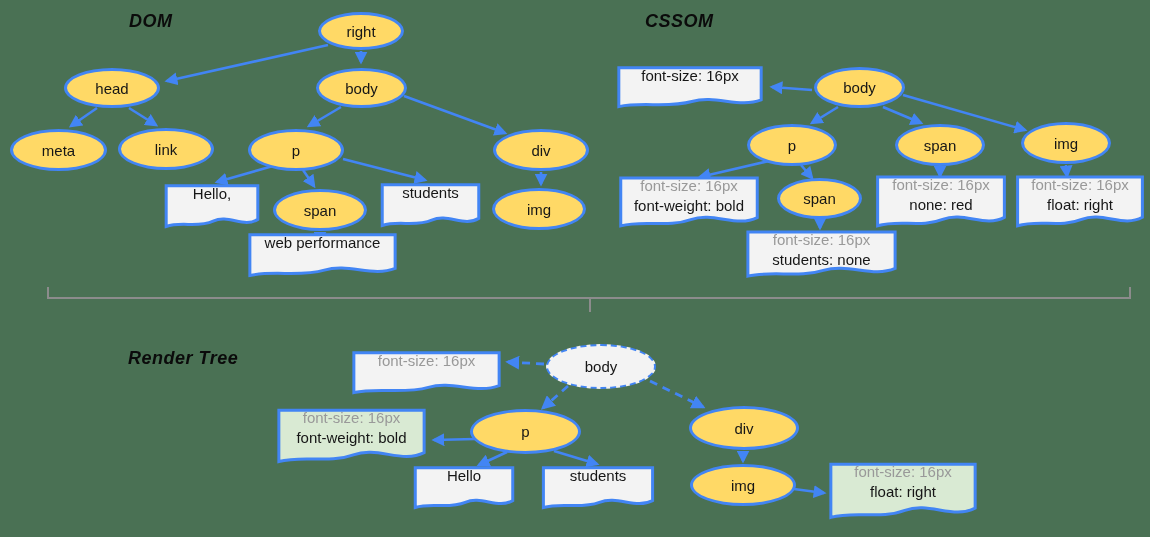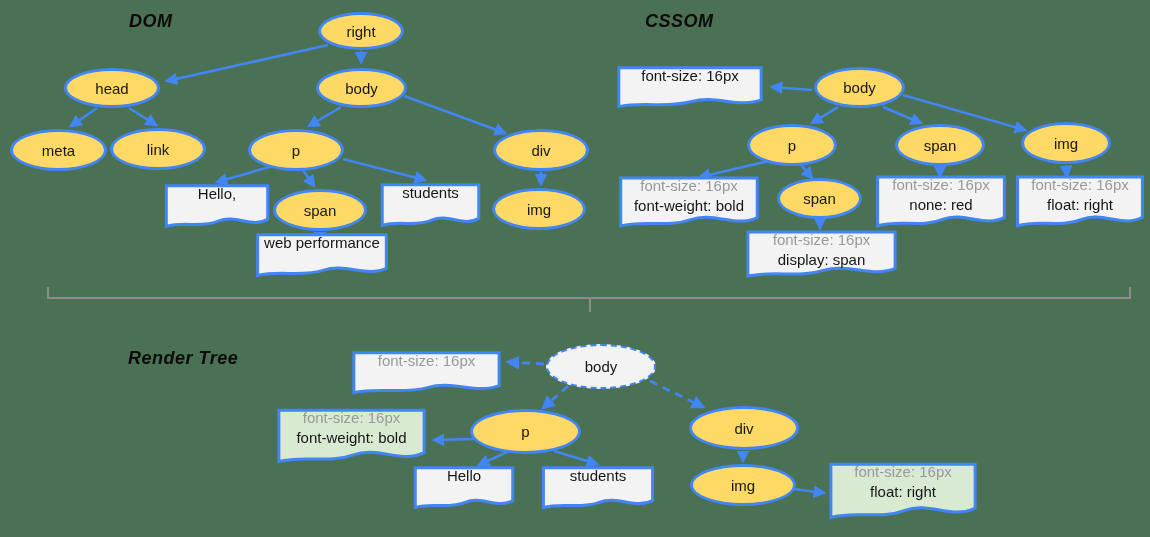--- a/index.html
+++ b/index.html
@@ -95,43 +95,43 @@
   </svg>
 
   <div class="title" style="left:129px;top:11px">DOM</div>
   <div class="title" style="left:645px;top:11px">CSSOM</div>
   <div class="title" style="left:128px;top:348px">Render Tree</div>
 
   <div class="ellipse" style="left:318px;top:12px;width:86px;height:38px">right</div>
   <div class="ellipse" style="left:64px;top:68px;width:96px;height:40px">head</div>
   <div class="ellipse" style="left:316px;top:68px;width:91px;height:40px">body</div>
   <div class="ellipse" style="left:10px;top:129px;width:97px;height:42px">meta</div>
-  <div class="ellipse" style="left:110px;top:128px;width:96px;height:42px">link</div>
+  <div class="ellipse" style="left:118px;top:128px;width:96px;height:42px">link</div>
   <div class="ellipse" style="left:248px;top:129px;width:96px;height:42px">p</div>
   <div class="ellipse" style="left:493px;top:129px;width:96px;height:42px">div</div>
   <div class="ellipse" style="left:273px;top:189px;width:94px;height:42px">span</div>
   <div class="ellipse" style="left:492px;top:188px;width:94px;height:42px">img</div>
 
-  <div class="doc" style="left:165px;top:184px;width:104px;height:46px">
+  <div class="doc" style="left:165px;top:184px;width:94px;height:46px">
     <svg viewBox="0 0 160 52" preserveAspectRatio="none">
         <path d="M2 2 H158 V40 C134 50 108 34 82 42 C56 50 28 42 2 48 Z"></path>
       </svg>
     <div class="txt">
         <span class="ink">Hello,</span>
       </div>
   </div>
   <div class="doc" style="left:381px;top:183px;width:99px;height:46px">
     <svg viewBox="0 0 160 52" preserveAspectRatio="none">
         <path d="M2 2 H158 V40 C134 50 108 34 82 42 C56 50 28 42 2 48 Z"></path>
       </svg>
     <div class="txt">
         <span class="ink">students</span>
       </div>
   </div>
-  <div class="doc" style="left:256px;top:233px;width:132px;height:46px">
+  <div class="doc" style="left:248px;top:233px;width:149px;height:46px">
     <svg viewBox="0 0 160 52" preserveAspectRatio="none">
         <path d="M2 2 H158 V40 C134 50 108 34 82 42 C56 50 28 42 2 48 Z"></path>
       </svg>
     <div class="txt">
         <span class="ink">web performance</span>
       </div>
   </div>
 
   <div class="ellipse" style="left:814px;top:67px;width:91px;height:41px">body</div>
   <div class="ellipse" style="left:747px;top:124px;width:90px;height:42px">p</div>
@@ -173,21 +173,21 @@
       <span class="gray">font-size: 16px</span>
       <span class="ink">float: right</span>
     </div>
   </div>
   <div class="doc" style="left:746px;top:230px;width:151px;height:50px">
     <svg viewBox="0 0 160 52" preserveAspectRatio="none">
         <path d="M2 2 H158 V40 C134 50 108 34 82 42 C56 50 28 42 2 48 Z"></path>
       </svg>
     <div class="txt">
       <span class="gray">font-size: 16px</span>
-      <span class="ink">display: span</span>
+      <span class="ink">students: none</span>
     </div>
   </div>
 
   <div class="ellipse lightnode" style="left:546px;top:344px;width:110px;height:45px">body</div>
   <div class="ellipse" style="left:470px;top:409px;width:111px;height:45px">p</div>
   <div class="ellipse" style="left:689px;top:406px;width:110px;height:44px">div</div>
   <div class="ellipse" style="left:690px;top:464px;width:106px;height:42px">img</div>
 
   <div class="doc" style="left:352px;top:351px;width:149px;height:45px">
     <svg viewBox="0 0 160 52" preserveAspectRatio="none">

